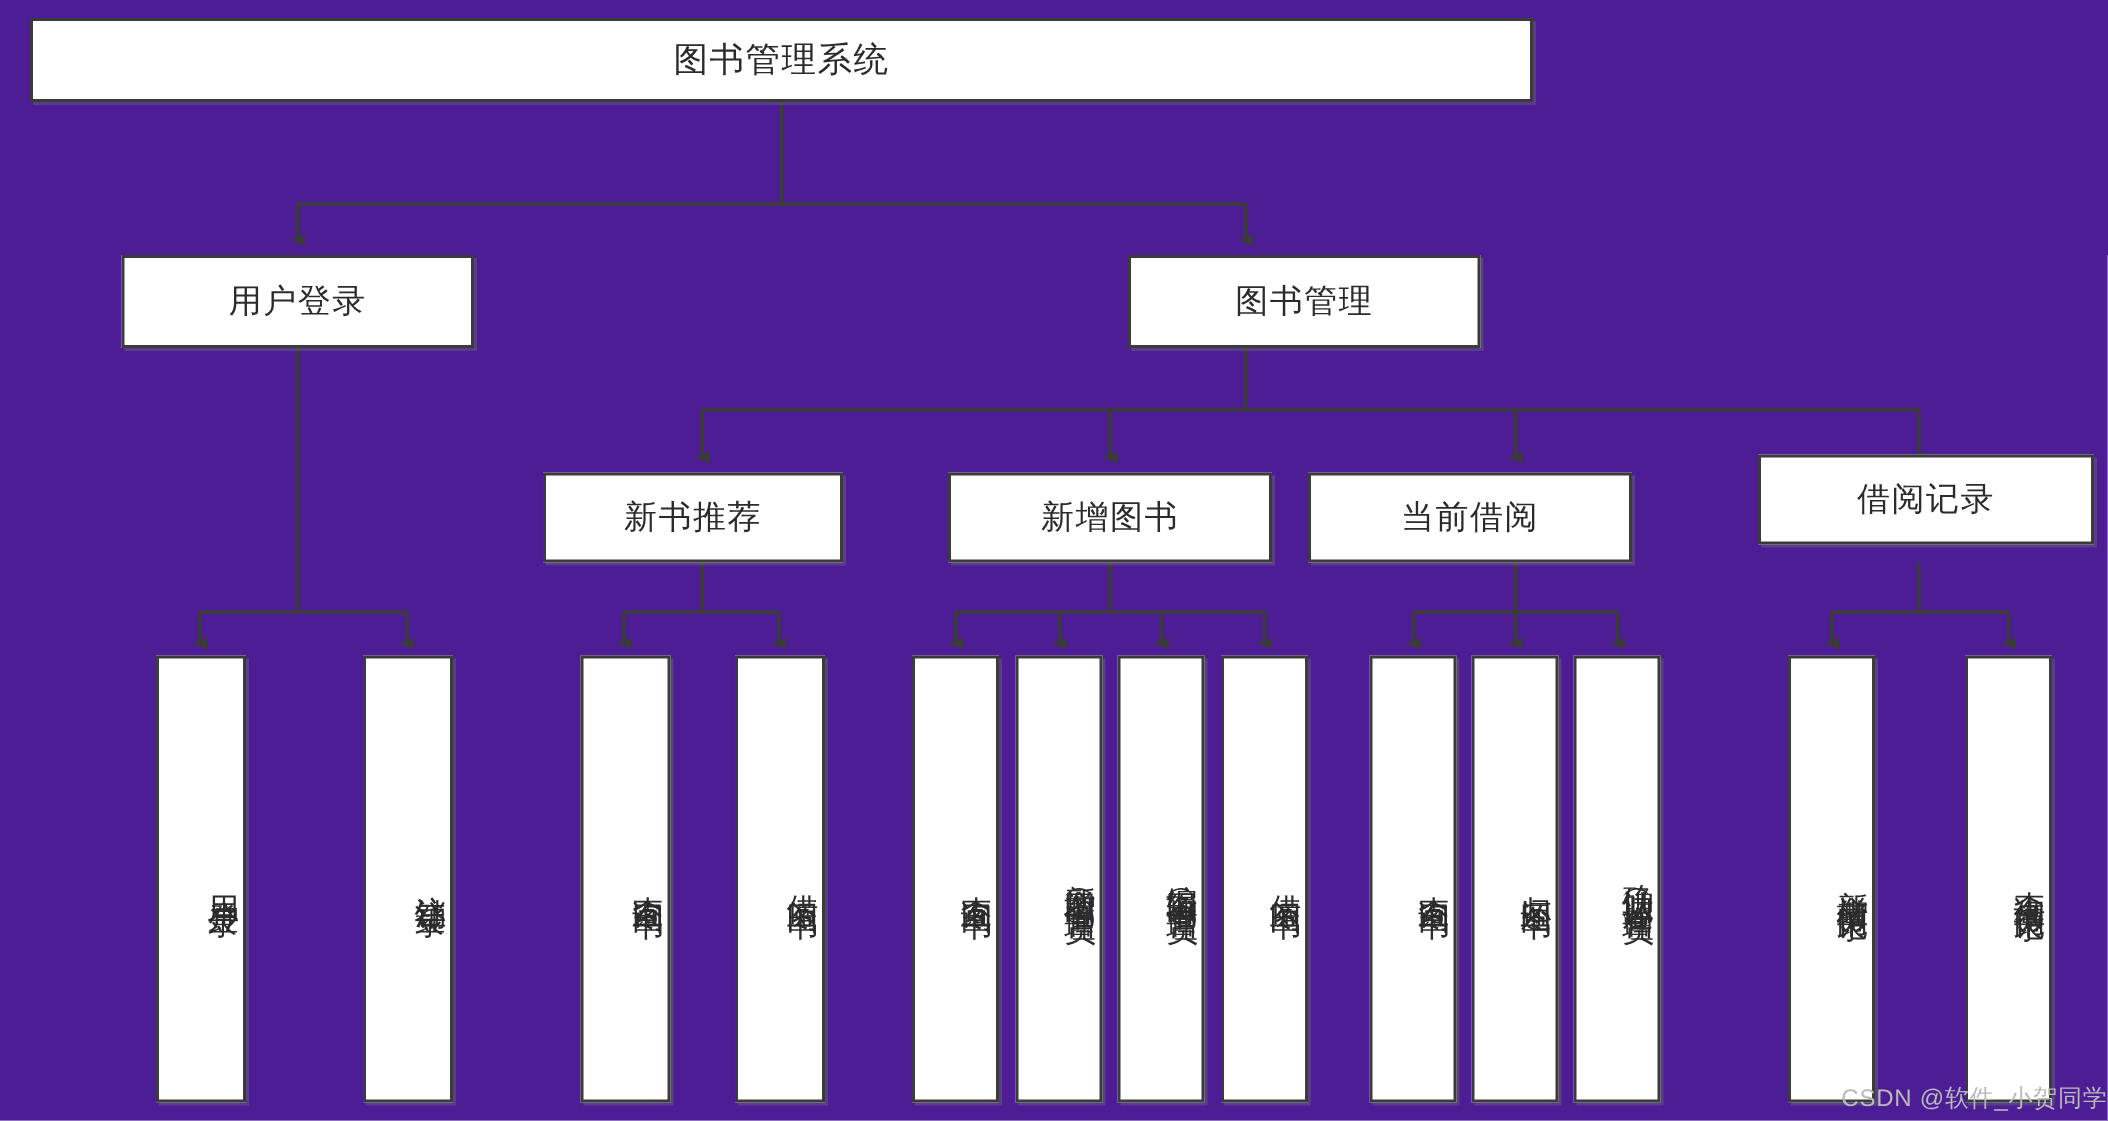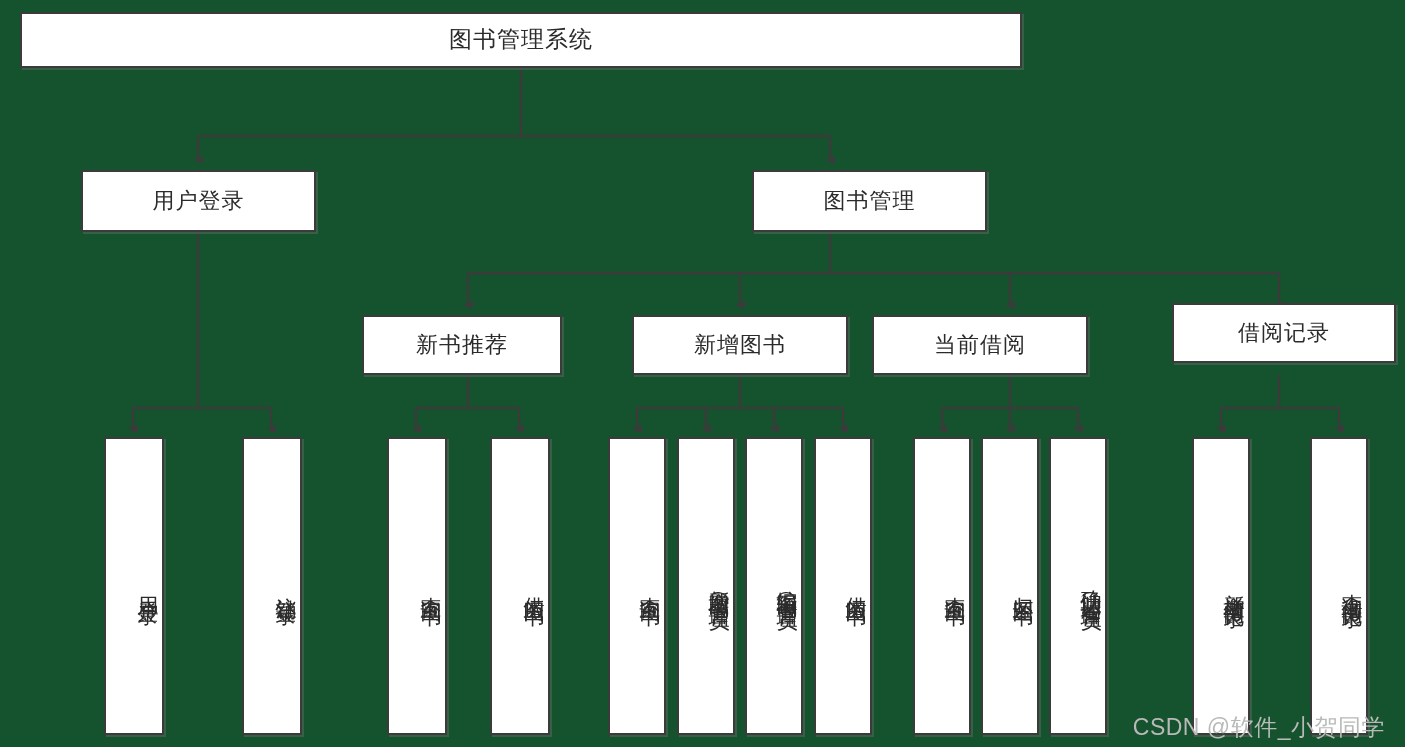--- a/index.html
+++ b/index.html
@@ -1,19 +1,19 @@
 <!DOCTYPE html>
 <html><head>
 <meta charset="utf-8">
 <title>图书管理系统 功能结构图</title>
 <style>
   html,body{margin:0;padding:0;background:#ffffff;}
   body{width:1405px;height:747px;overflow:hidden;
        font-family:"Liberation Sans","DejaVu Sans",sans-serif;}
-  #stage{position:relative;width:1405px;height:747px;background:#14532d;}
+  #stage{position:relative;width:1405px;height:747px;background:#4c1d95;}
 
   
   #wires{position:absolute;left:0;top:0;width:1405px;height:747px;}
 
   
   .node{
     position:absolute;
     box-sizing:border-box;
     background:#ffffff;
     border:2px solid #3b3b3b;
@@ -40,23 +40,23 @@
     justify-content:center;
   }
   .node.v .txt{
     display:block;
     text-align:left;
   }
 
   
   #watermark{
     position:absolute;
-    right:20px;
+    right:0;
     bottom:4px;
-    font-size:23px;
+    font-size:16px;
     color:#b9b9b9;
     letter-spacing:.5px;
     white-space:nowrap;
     user-select:none;
   }
 </style>
 </head>
 <body>
 
 <div id="stage">

